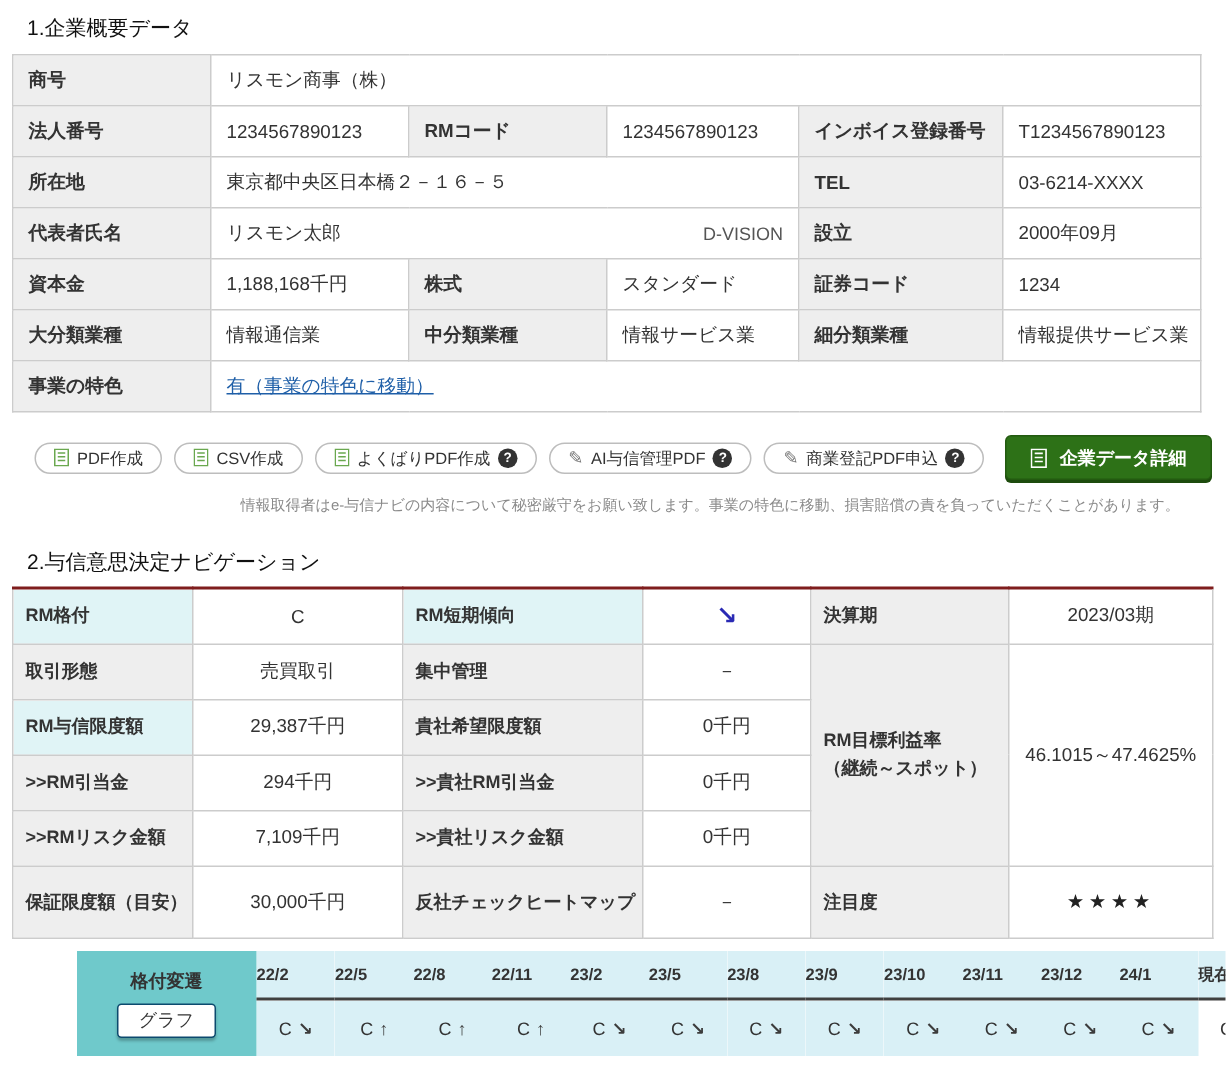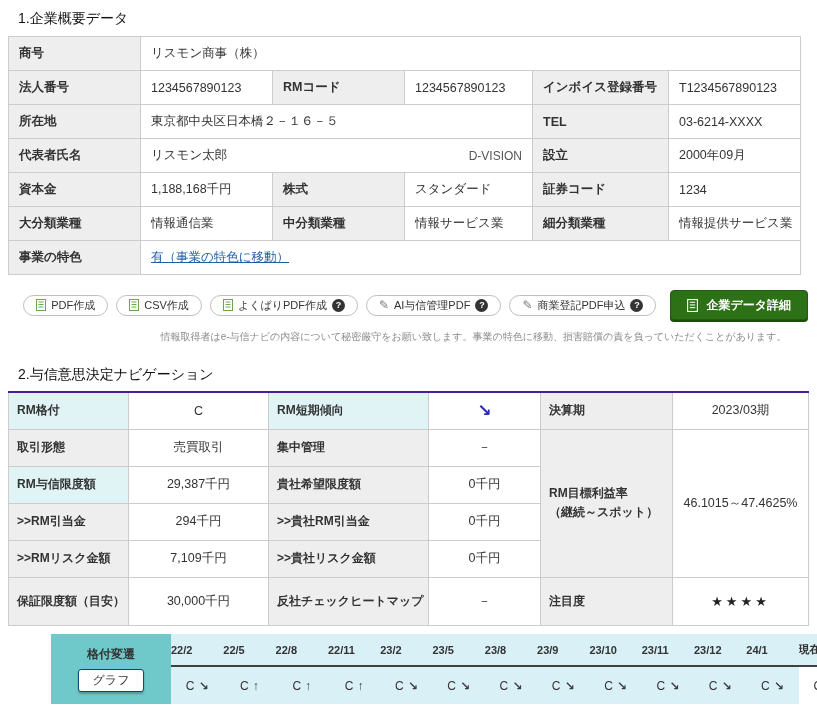--- a/index.html
+++ b/index.html
@@ -36,21 +36,21 @@
     font-size:9px; font-weight:bold; cursor:pointer; }
   .pencil { color:#777; font-size:12px; }
   #detail-btn { display:inline-flex; align-items:center; gap:8px; height:30px; padding:0 16px;
     margin-left:6px; background:#2d7117; border:1px solid #235a10; border-radius:4px;
     color:#fff; font-size:12px; font-weight:bold; cursor:pointer; box-shadow:0 2px 0 #1d4b0d; white-space:nowrap; }
 
   #disclaimer { position:absolute; left:130px; top:330px; width:687px; text-align:center;
     font-size:10px; color:#8a8a8a; white-space:nowrap; }
 
   
-  #nav-table { position:absolute; left:8px; top:391px; width:800px; border-top:2px solid #4c1d95; }
+  #nav-table { position:absolute; left:8px; top:391px; width:800px; border-top:2px solid #7f1d1d; }
   #nav-table tr { height:37px; }
   #nav-table tr.tall { height:48px;padding-left:24px; }
   #nav-table th { background:#eee; text-align:left; font-weight:bold; padding:6px 8px; white-space:nowrap; font-size:12px; }
   #nav-table th.cyan { background:#e0f4f6; }
   #nav-table td { background:#fff; text-align:center; padding:6px 8px; white-space:nowrap; }
   .trend-arrow-blue { color:#2a2ab4; font-size:17px; font-weight:bold; }
   .stars { letter-spacing:3px; font-size:13px; color:#222; }
   .two-line { white-space:normal !important; line-height:1.6; }
 
   

